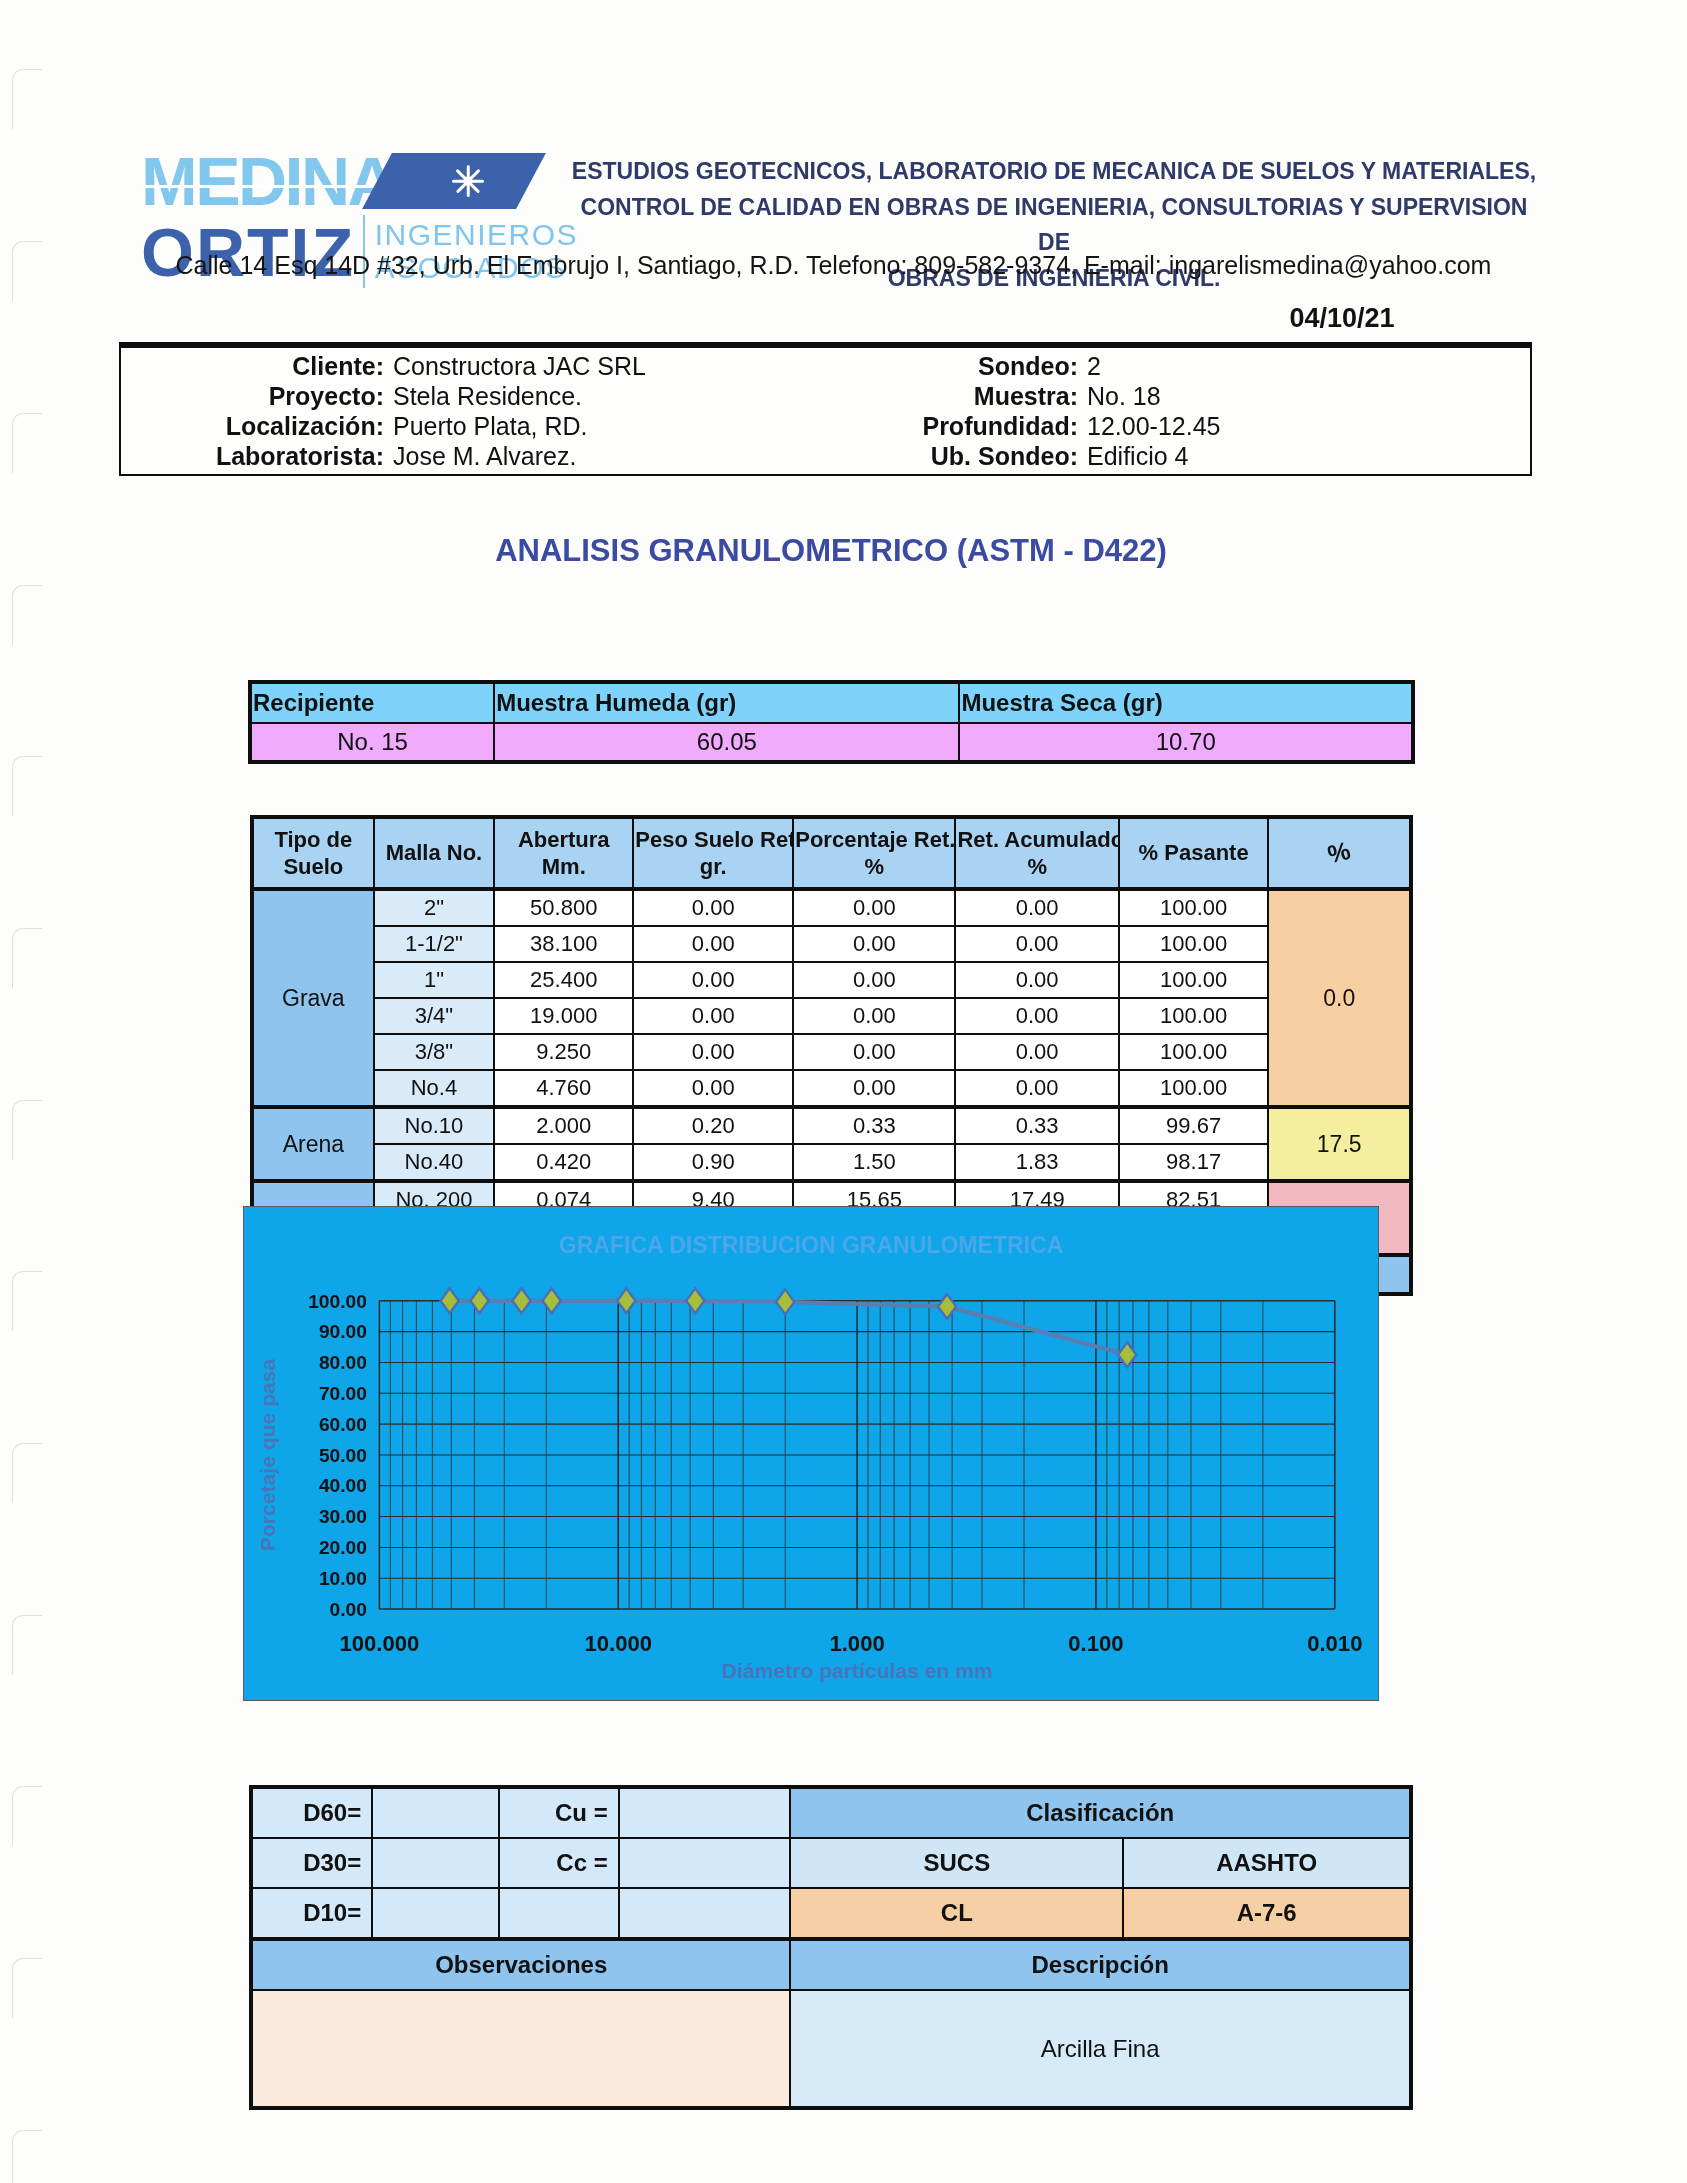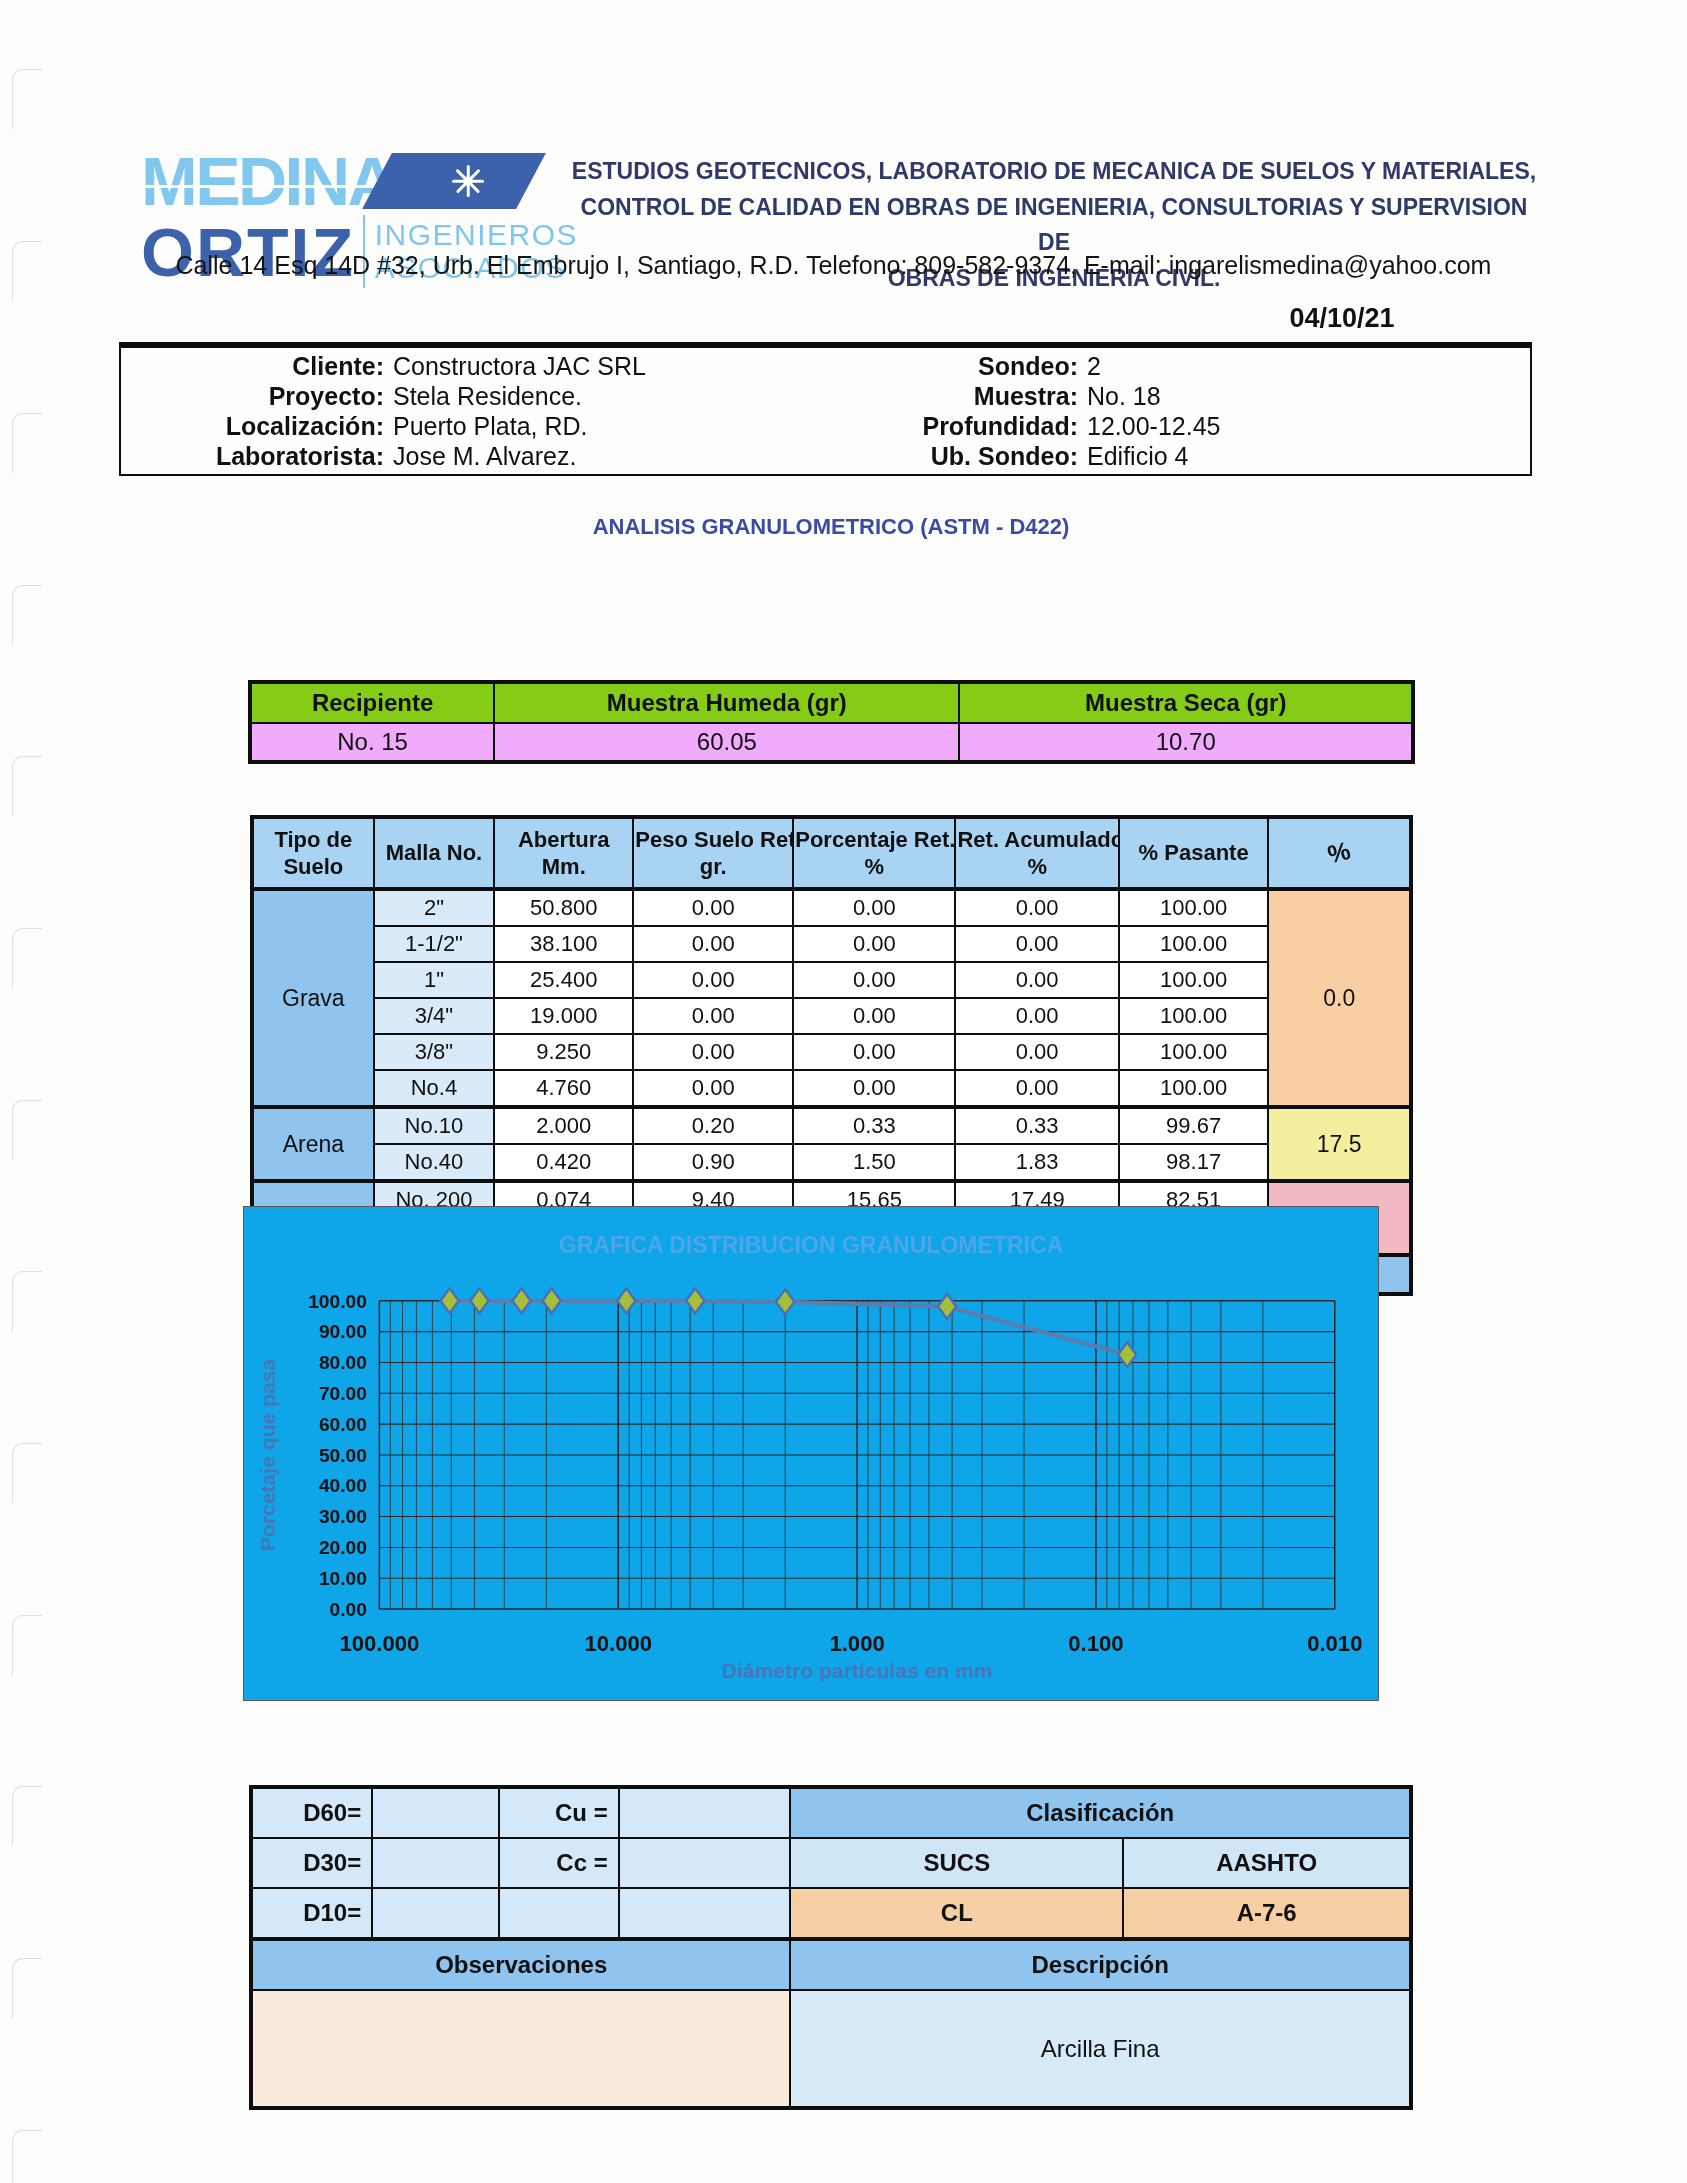--- a/index.html
+++ b/index.html
@@ -51,30 +51,30 @@
     background:#fefefd;}
   .info-col{display:flex;flex-direction:column;justify-content:space-around;padding:3px 0;}
   .info-col.left{width:734px;}
   .info-col.right{flex:1;}
   .info-row{display:flex;align-items:center;font-size:25px;height:29px;}
   .info-label{font-weight:bold;text-align:right;}
   .info-col.left .info-label{width:263px;}
   .info-col.right .info-label{width:223px;}
   .info-value{padding-left:9px;}
 
-  #main-title{left:248px;top:514px;width:1166px;text-align:center;
-    font-size:22px;font-weight:bold;color:#3b4aa2;}
+  #main-title{left:248px;top:533px;width:1166px;text-align:center;
+    font-size:31px;font-weight:bold;color:#3b4aa2;}
 
   
   table{border-collapse:collapse;table-layout:fixed;}
   td,th{border:2px solid #0e0e0e;overflow:hidden;white-space:nowrap;}
 
   
   #sample{left:248px;top:680px;width:1167px;border:4.5px solid #0e0e0e;font-size:24px;}
-  #sample th{background:#84cc16;height:36px;font-weight:bold;text-align:center;}
+  #sample th{background:#7dd3fc;height:36px;font-weight:bold;text-align:left;}
   #sample td{background:#f0abfc;height:34px;text-align:center;}
 
   
   #sieve{left:250px;top:815px;width:1163px;border:4.5px solid #0e0e0e;font-size:22px;}
   #sieve th{background:#a9d3f2;height:66px;font-weight:bold;text-align:center;vertical-align:middle;line-height:1.25;border-bottom-width:3.5px;}
   #sieve td{height:32px;text-align:center;background:#fff;}
   #sieve td.tipo{background:#8ec4ee;font-size:23px;}
   #sieve td.malla{background:#d9ebf8;}
   #sieve td.pct{font-size:23px;}
   #sieve td.pct-grava{background:#f8cfa2;}

